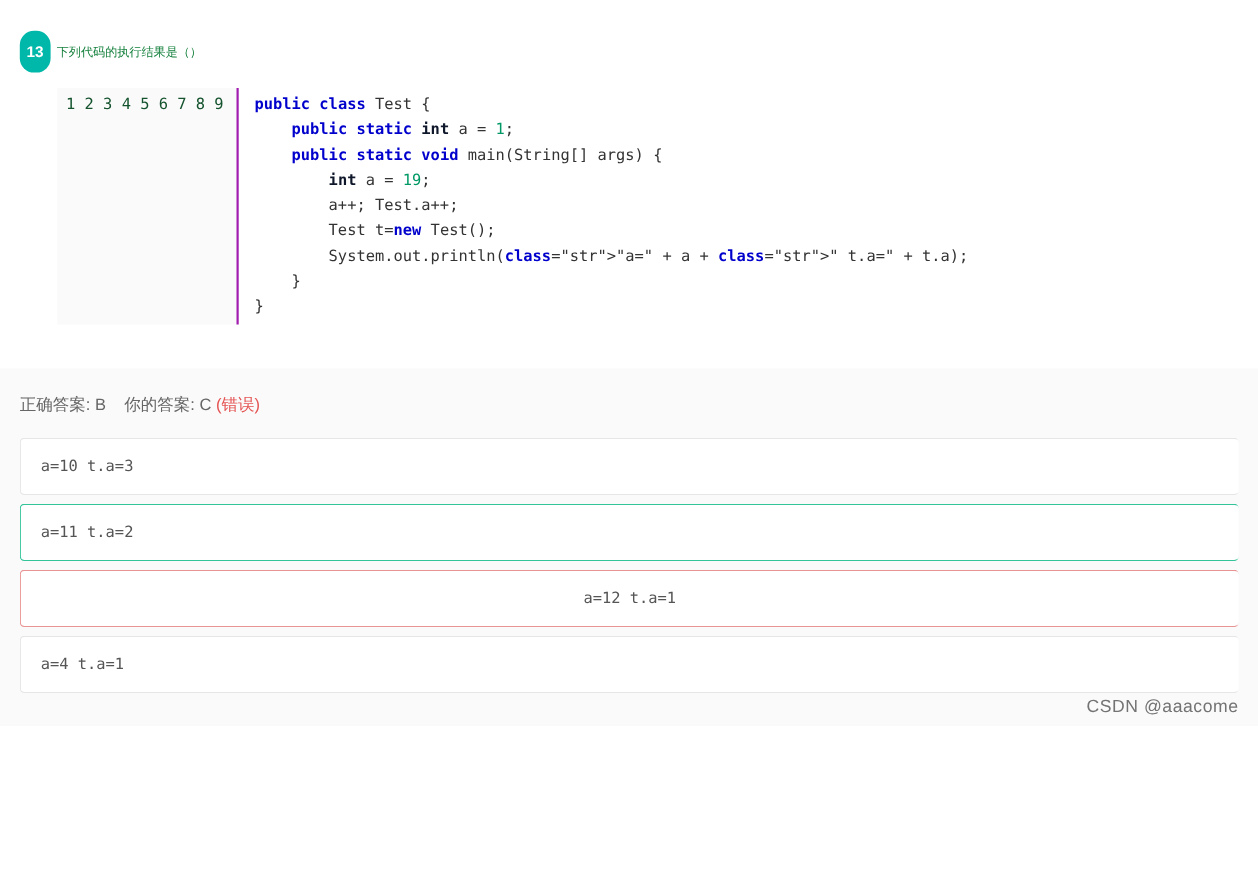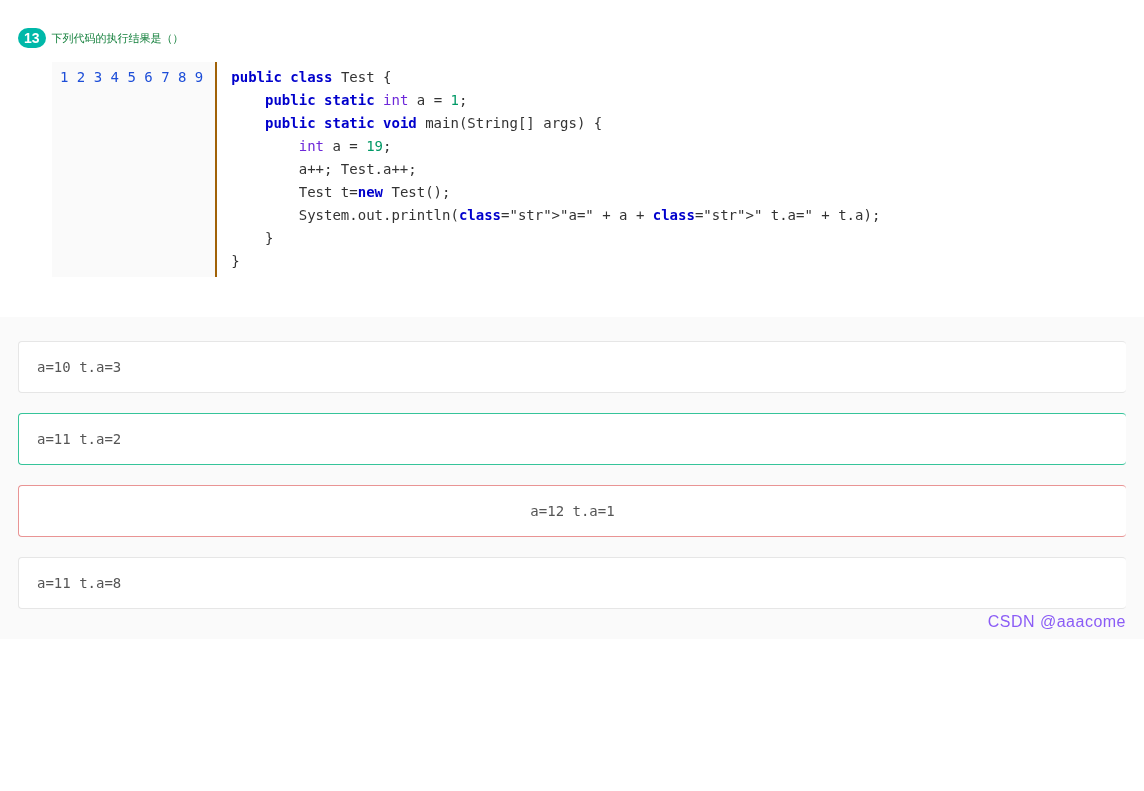--- a/index.html
+++ b/index.html
@@ -1,34 +1,34 @@
 <!DOCTYPE html>
 <html><head>
   <meta charset="utf-8">
   <style>
     * { margin: 0; padding: 0; box-sizing: border-box; }
     body { font-family: -apple-system, BlinkMacSystemFont, "Segoe UI", Helvetica, Arial, sans-serif; background: #fff; color: #333; width: 1144px; }
     .question-section { padding: 28px 18px 40px; background: #fff; }
     .question-header { display: flex; align-items: center; margin-bottom: 14px; }
-    .question-number { display: inline-flex; align-items: center; justify-content: center; min-width: 26px; height: 20px; padding: 0 6px; background: #00b8a9; color: #fff; font-size: 14px; font-weight: 600; border-radius: 13px; margin-right: 6px; }
+    .question-number { display: inline-flex; align-items: center; justify-content: center; min-width: 26px; height: 38px; padding: 0 6px; background: #00b8a9; color: #fff; font-size: 14px; font-weight: 600; border-radius: 13px; margin-right: 6px; }
     .question-text { font-size: 11px; color: #15803d; }
     .code-container { display: flex; margin-left: 34px; margin-top: 10px; }
-    .line-numbers { background: #fafafa; color: #1d4ed8; font-family: "Consolas", "Monaco", monospace; font-size: 14px; padding: 4px 12px 4px 8px; text-align: right; border-right: 2px solid #a16207; line-height: 23px; user-select: none; }
+    .line-numbers { background: #fafafa; color: #14532d; font-family: "Consolas", "Monaco", monospace; font-size: 14px; padding: 4px 12px 4px 8px; text-align: right; border-right: 2px solid #a21caf; line-height: 23px; user-select: none; }
     .code-block { font-family: "Consolas", "Monaco", monospace; font-size: 14px; padding: 4px 14px; line-height: 23px; color: #333; white-space: pre; }
     .kw { color: #0000cc; font-weight: bold; margin-top: 20px; }
-    .tp { color: #6d28d9; font-weight: normal; }
+    .tp { color: #0f172a; font-weight: bold; }
     .num { color: #009966; }
     .answer-section { background: #fafafa; padding: 24px 18px 30px; position: relative; }
     .answer-header { font-size: 15px; color: #666; margin-bottom: 20px; }
     .answer-header .wrong { color: #e55353; }
-    .options { display: flex; flex-direction: column; gap: 20px; }
+    .options { display: flex; flex-direction: column; gap: 8px; }
     .option { border: 1px solid #e6e6e6; background: #fff; border-radius: 4px; padding: 17px 18px; font-family: "Consolas", "Monaco", monospace; font-size: 14px; color: #555; border-right: none; }
     .option.correct { border-color: #35c49a; }
     .option.wrong { border-color: #e99494; text-align: center; }
-    .watermark { position: absolute; bottom: 8px; right: 18px; color: #8b5cf6; font-size: 16px; letter-spacing: 0.5px; font-weight: 300; }
+    .watermark { position: absolute; bottom: 8px; right: 18px; color: #737373; font-size: 16px; letter-spacing: 0.5px; font-weight: 300; }
   </style>
 </head>
 <body>
 
 <div class="question-section">
   <div class="question-header">
     <span class="question-number">13</span>
     <span class="question-text">下列代码的执行结果是（）</span>
   </div>
   <div class="code-container">
@@ -47,20 +47,26 @@
         <span class="tp">int</span> a = <span class="num">19</span>;
         a++; Test.a++;
         Test t=<span class="kw">new</span> Test();
         System.out.println(<span <span="" class="kw">class</span>="str"&gt;"a=" + a + <span <span="" class="kw">class</span>="str"&gt;" t.a=" + t.a);
     }
 }</div>
   </div>
 </div>
 
 <div class="answer-section">
+  <div class="answer-header">
+    <span>正确答案: B</span>
+    &nbsp;&nbsp;
+    <span>你的答案: C</span>
+    <span class="wrong"> <span>(错误)</span></span>
+  </div>
   <div class="options" id="options">
       <div class="option">a=10 t.a=3</div>
       <div class="option correct">a=11 t.a=2</div>
       <div class="option wrong">a=12 t.a=1</div>
-      <div class="option">a=11 t.a=8</div>
+      <div class="option">a=4 t.a=1</div>
     </div>
   <div class="watermark">CSDN @aaacome</div>
 </div>
 
 </body></html>

